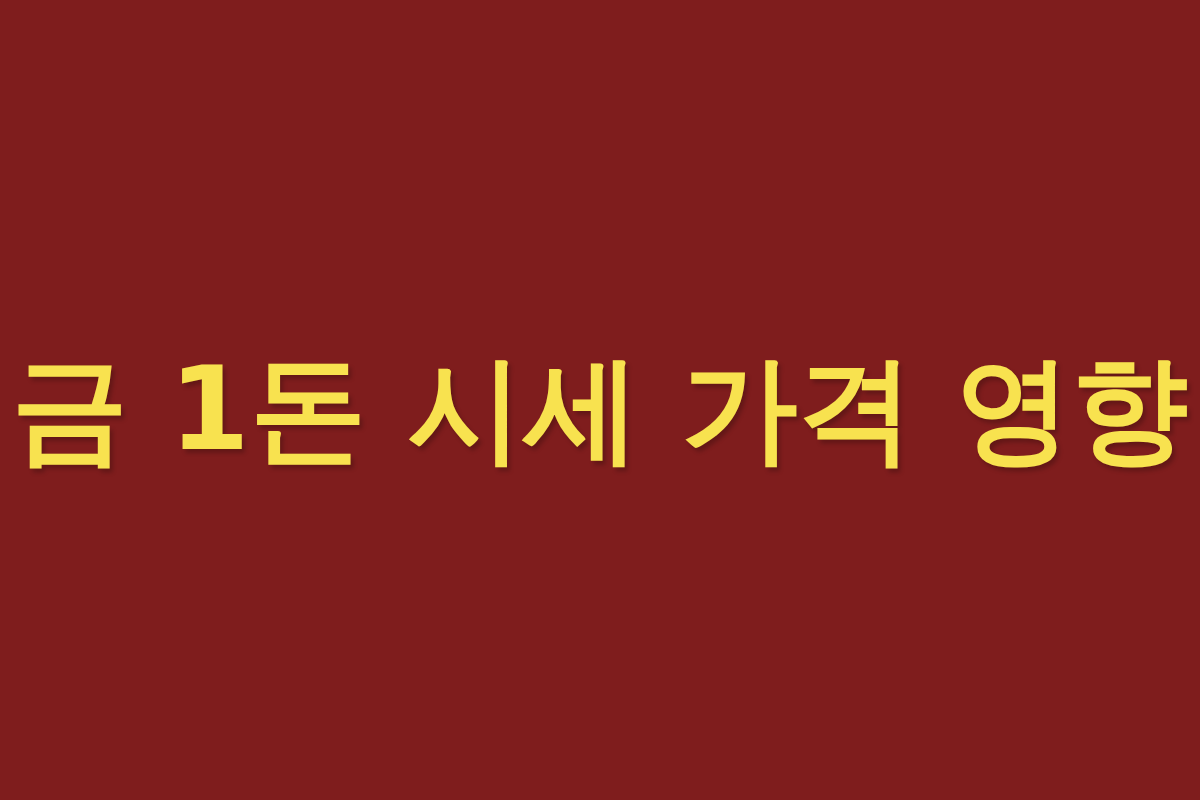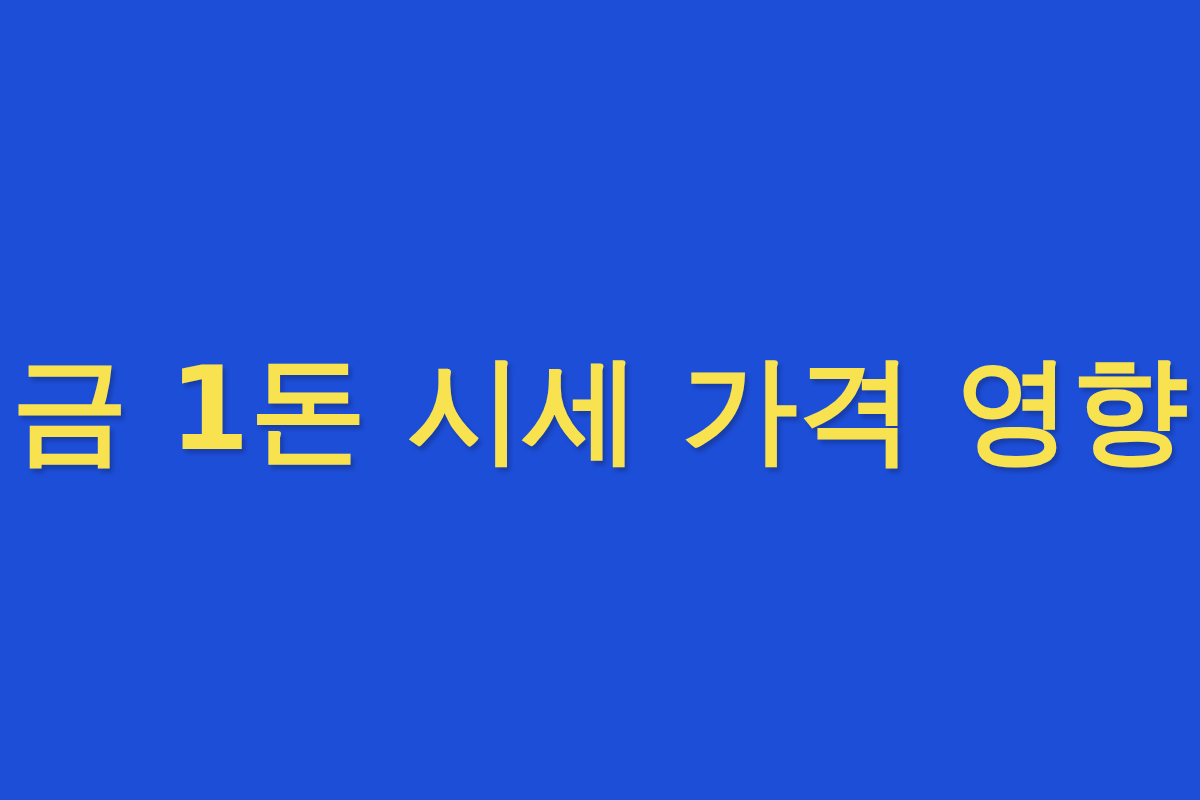--- a/index.html
+++ b/index.html
@@ -49,21 +49,21 @@
     text-shadow: 3px 4px 4px rgba(0, 0, 0, 0.22);
   }
 
   .title-line-2 {
     font-size: 116px;
   }
 </style>
 </head>
 <body>
 
-<div class="banner" style="background: #1d4ed8;">
+<div class="banner" style="background: #7f1d1d;">
 
   <div class="title-block">
 
     <span class="title-line title-line-1" style="color: rgb(248, 226, 79);">금 1돈 시세 가격 영향</span>
 
 
   </div>
 
 </div>
 

